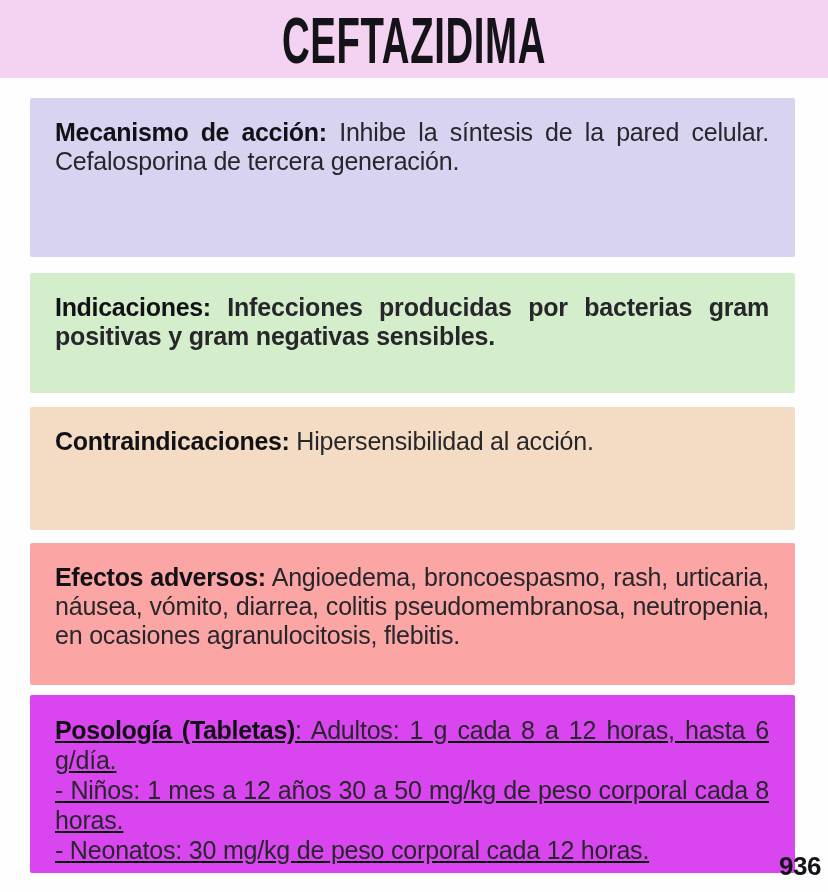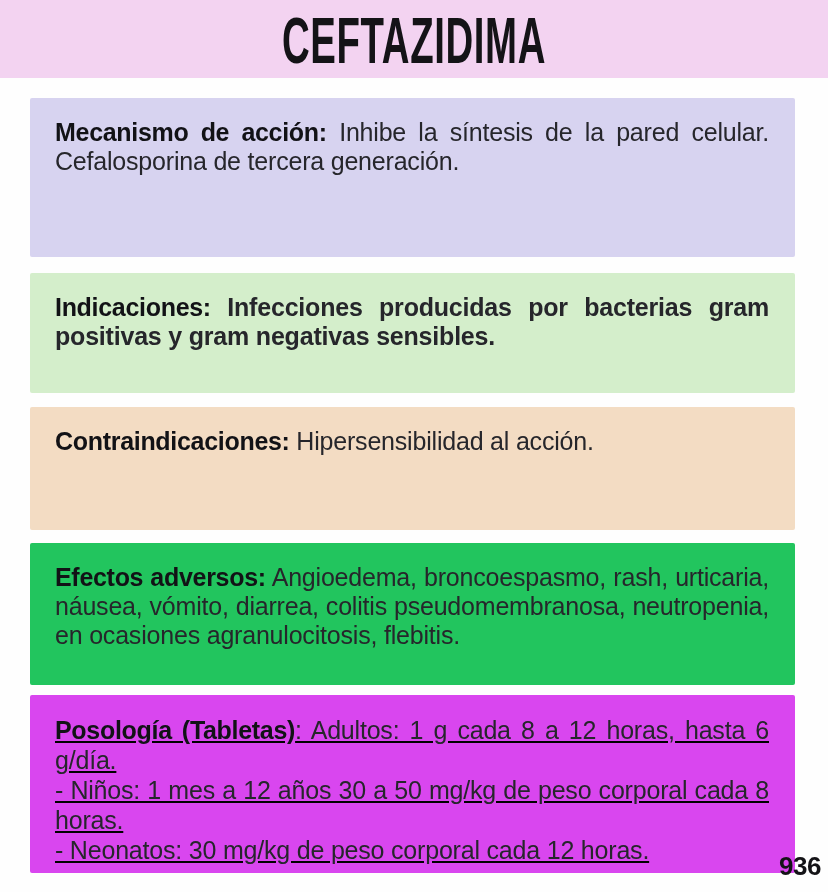--- a/index.html
+++ b/index.html
@@ -95,21 +95,21 @@
   </section>
 
   <section class="card s1" style="background: rgb(212, 238, 203); font-weight: bold;">
     <p><b class="label">Indicaciones:</b><span class="body-text"> Infecciones producidas por bacterias gram positivas y gram negativas sensibles.</span></p>
   </section>
 
   <section class="card s2" style="background: rgb(243, 220, 195);">
     <p><b class="label">Contraindicaciones:</b><span class="body-text"> Hipersensibilidad al acción.</span></p>
   </section>
 
-  <section class="card s3" style="background: #22c55e;">
+  <section class="card s3" style="background: #fca5a5;">
     <p><b class="label">Efectos adversos:</b><span class="body-text"> Angioedema, broncoespasmo, rash, urticaria, náusea, vómito, diarrea, colitis pseudomembranosa, neutropenia, en ocasiones agranulocitosis, flebitis.</span></p>
   </section>
 
   <section class="card s4" style="background: #d946ef; text-decoration: underline;">
     <p><b class="label">Posología (Tabletas)</b><span class="body-text multiline">: Adultos: 1 g cada 8 a 12 horas, hasta 6 g/día.
 - Niños: 1 mes a 12 años 30 a 50 mg/kg de peso corporal cada 8 horas.
 - Neonatos: 30 mg/kg de peso corporal cada 12 horas.</span></p>
   </section>
 
   <div class="page-number">936</div>

